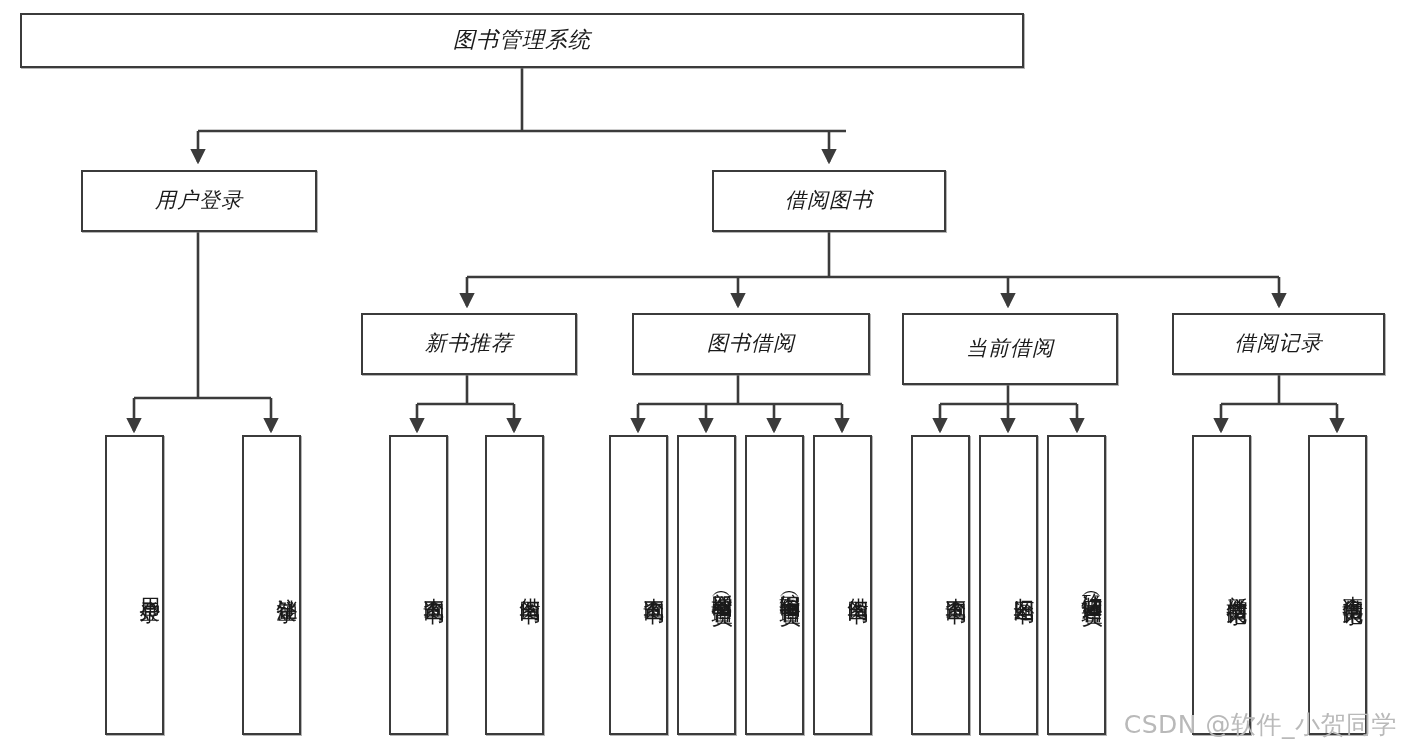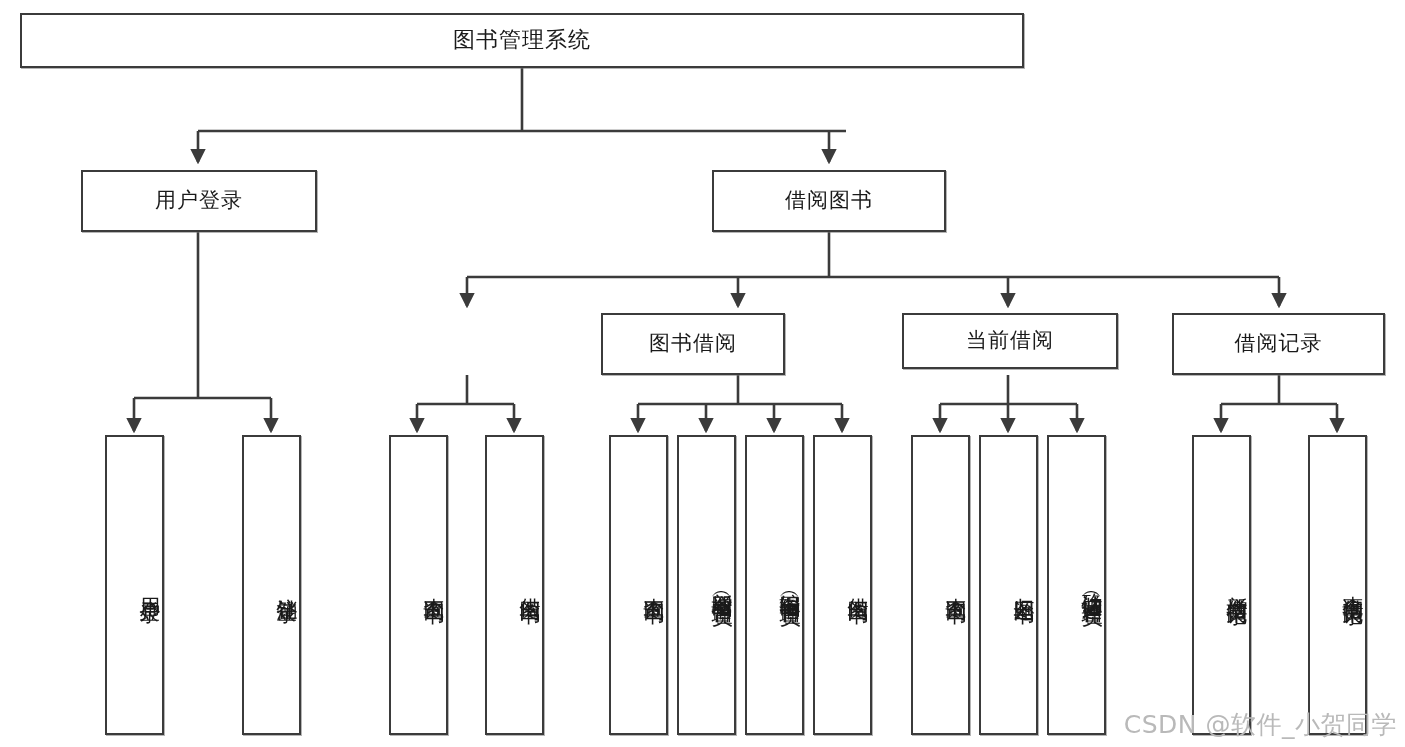--- a/index.html
+++ b/index.html
@@ -34,20 +34,21 @@
     align-items: center;
     justify-content: center;
     color: #1a1a1a;
     box-shadow: 1px 1px 0 rgba(120,120,120,0.55);
   }
   .node.h {
     font-size: 21px;
     letter-spacing: 1px;
     line-height: 1.1;
     padding: 0 14px;
+    font-style: italic;
   }
   .node.root {
     font-size: 22px;
   }
   .node.leaf {
     font-size: 21px;
     letter-spacing: 2px;
     writing-mode: vertical-rl;
     text-orientation: upright;
     align-items: flex-start;
@@ -130,24 +131,27 @@
     <span>图书管理系统</span>
   </div>
 
   <div class="node h" style="left:81px; top:170px; width:236px; height:62px;">
     <span>用户登录</span>
   </div>
   <div class="node h" style="left:712px; top:170px; width:234px; height:62px;">
     <span>借阅图书</span>
   </div>
 
-  <div class="node h" style="left:601px; top:313px; width:184px; height:62px;">
+  <div class="node h" style="left:361px; top:313px; width:216px; height:62px;">
+    <span>新书推荐</span>
+  </div>
+  <div class="node h" style="left:632px; top:313px; width:238px; height:62px;">
     <span>图书借阅</span>
   </div>
-  <div class="node h" style="left:902px; top:313px; width:216px; height:56px;">
+  <div class="node h" style="left:902px; top:313px; width:216px; height:72px;">
     <span>当前借阅</span>
   </div>
   <div class="node h" style="left:1172px; top:313px; width:213px; height:62px;">
     <span>借阅记录</span>
   </div>
 
   <div class="node leaf" style="left:105px; top:435px; width:59px; height:300px;">
     <span>用户登录</span>
   </div>
   <div class="node leaf" style="left:242px; top:435px; width:59px; height:300px;">

